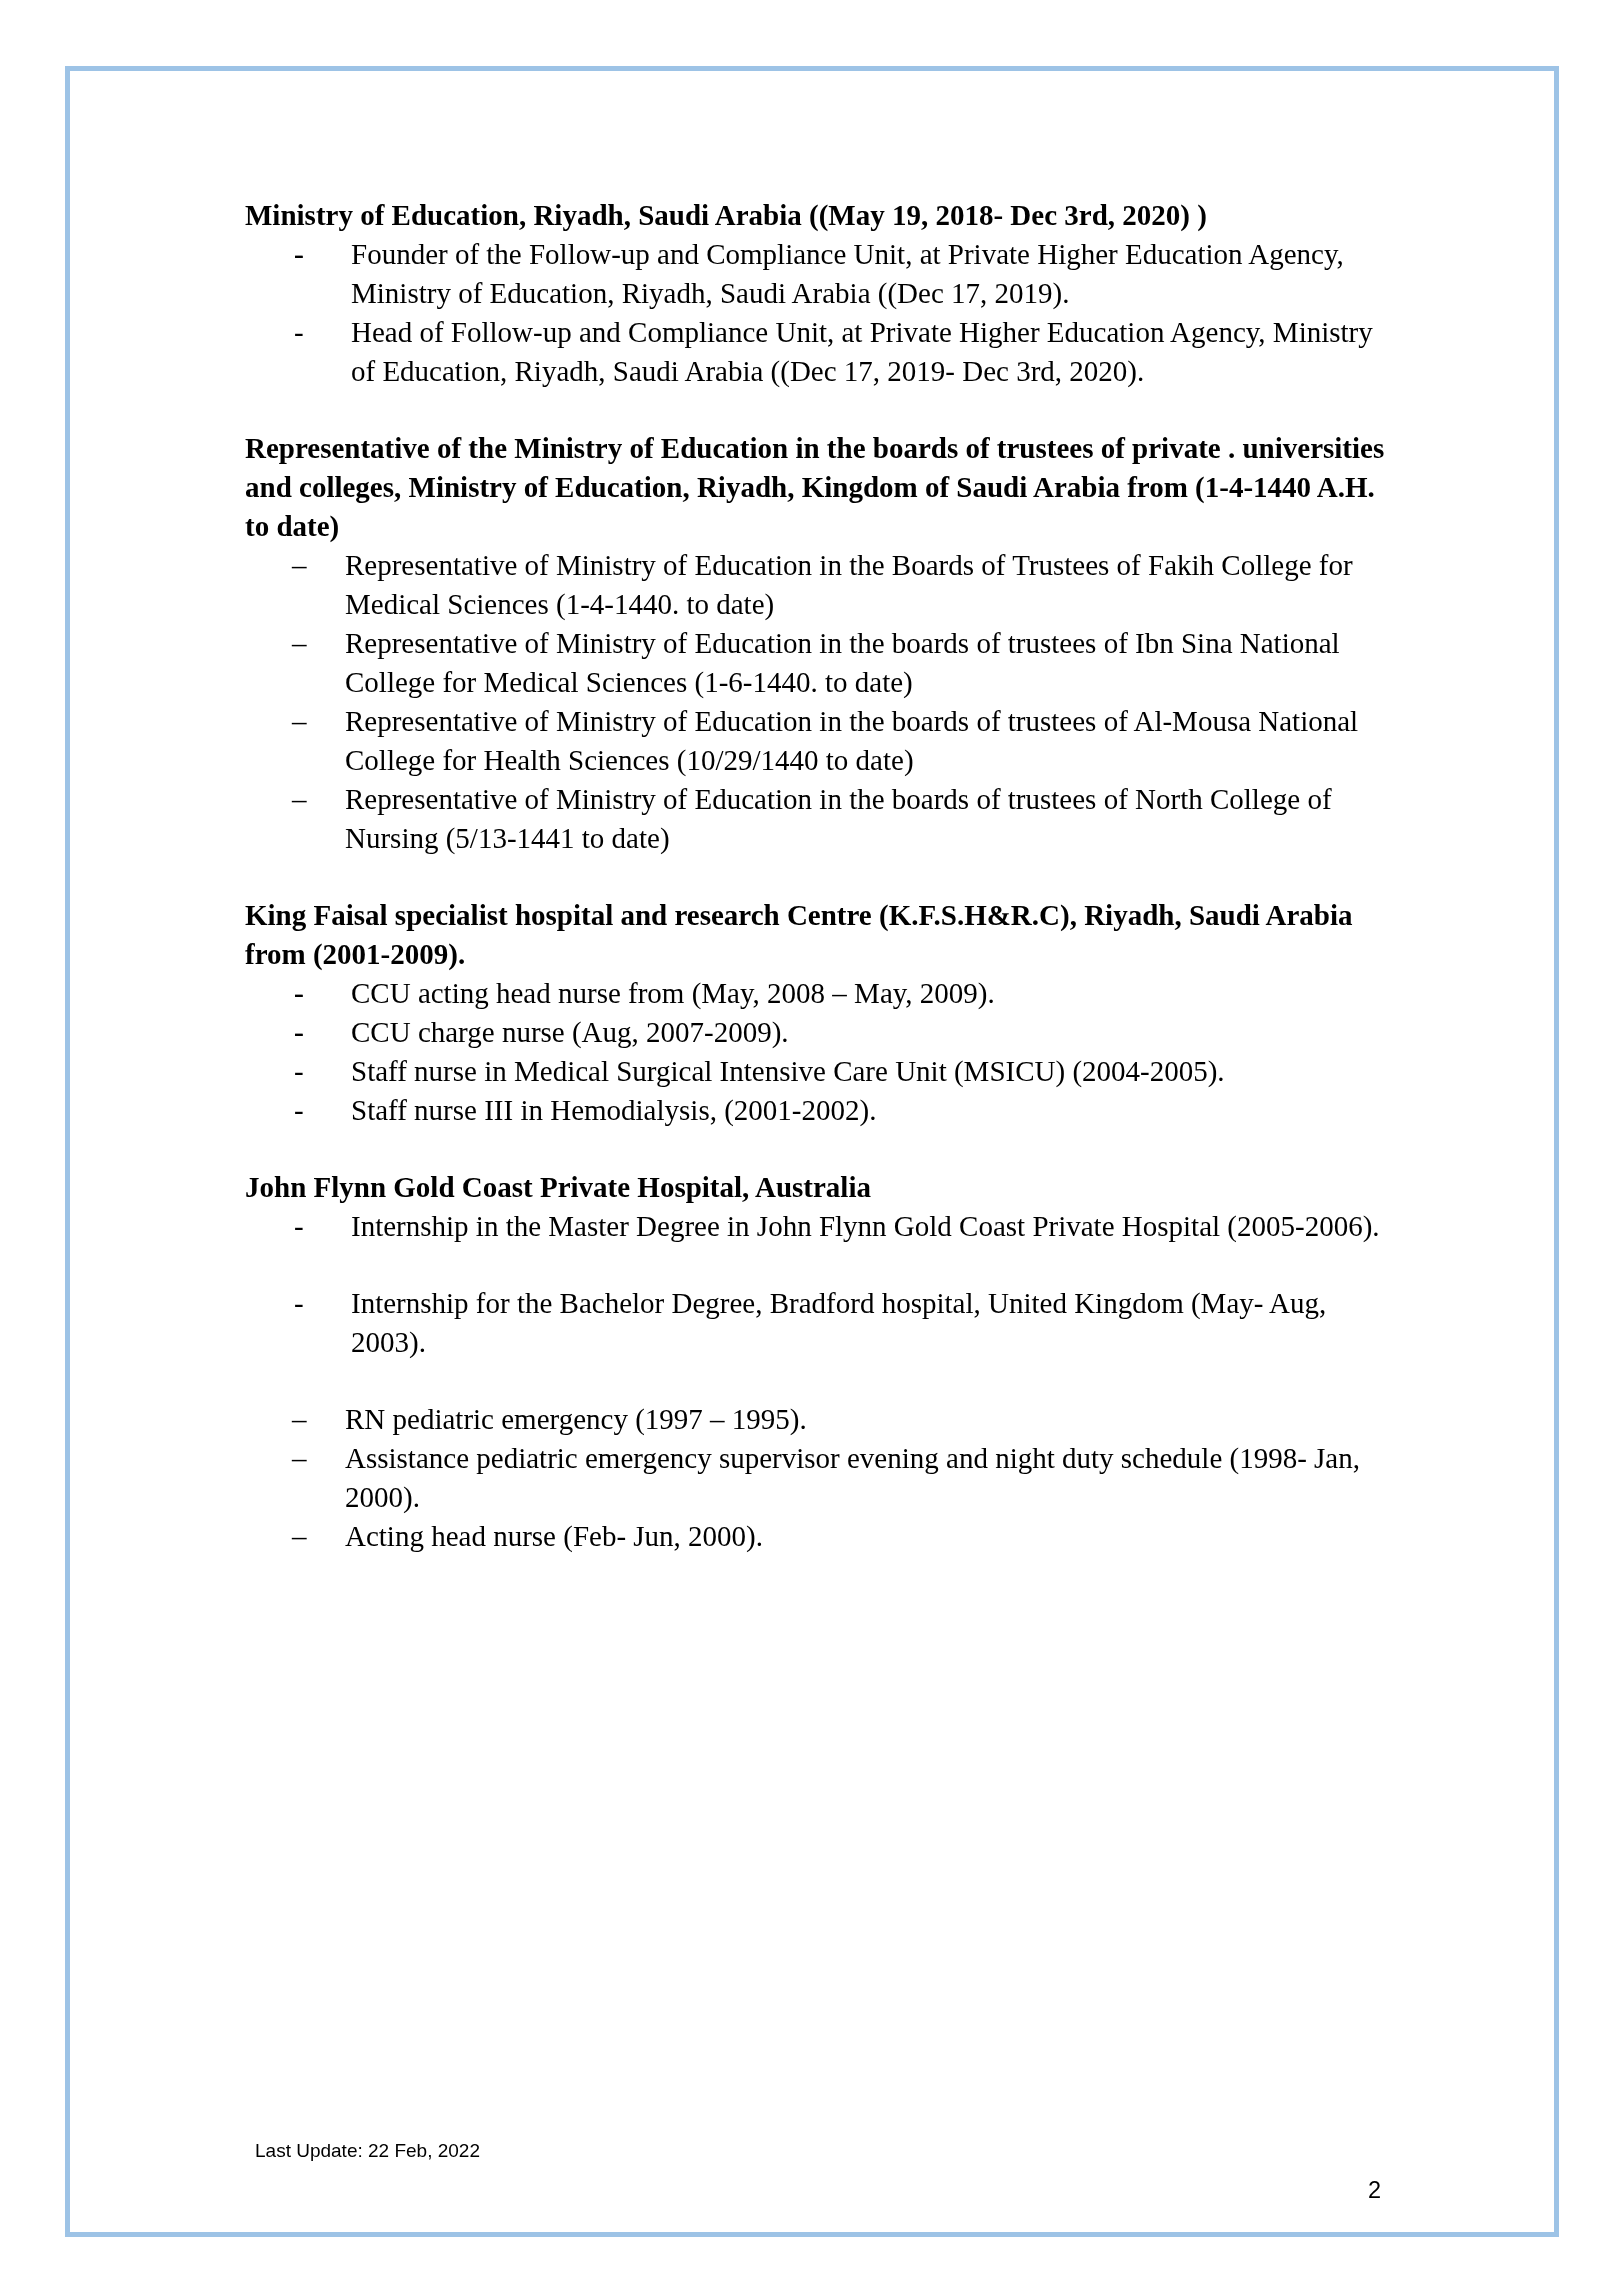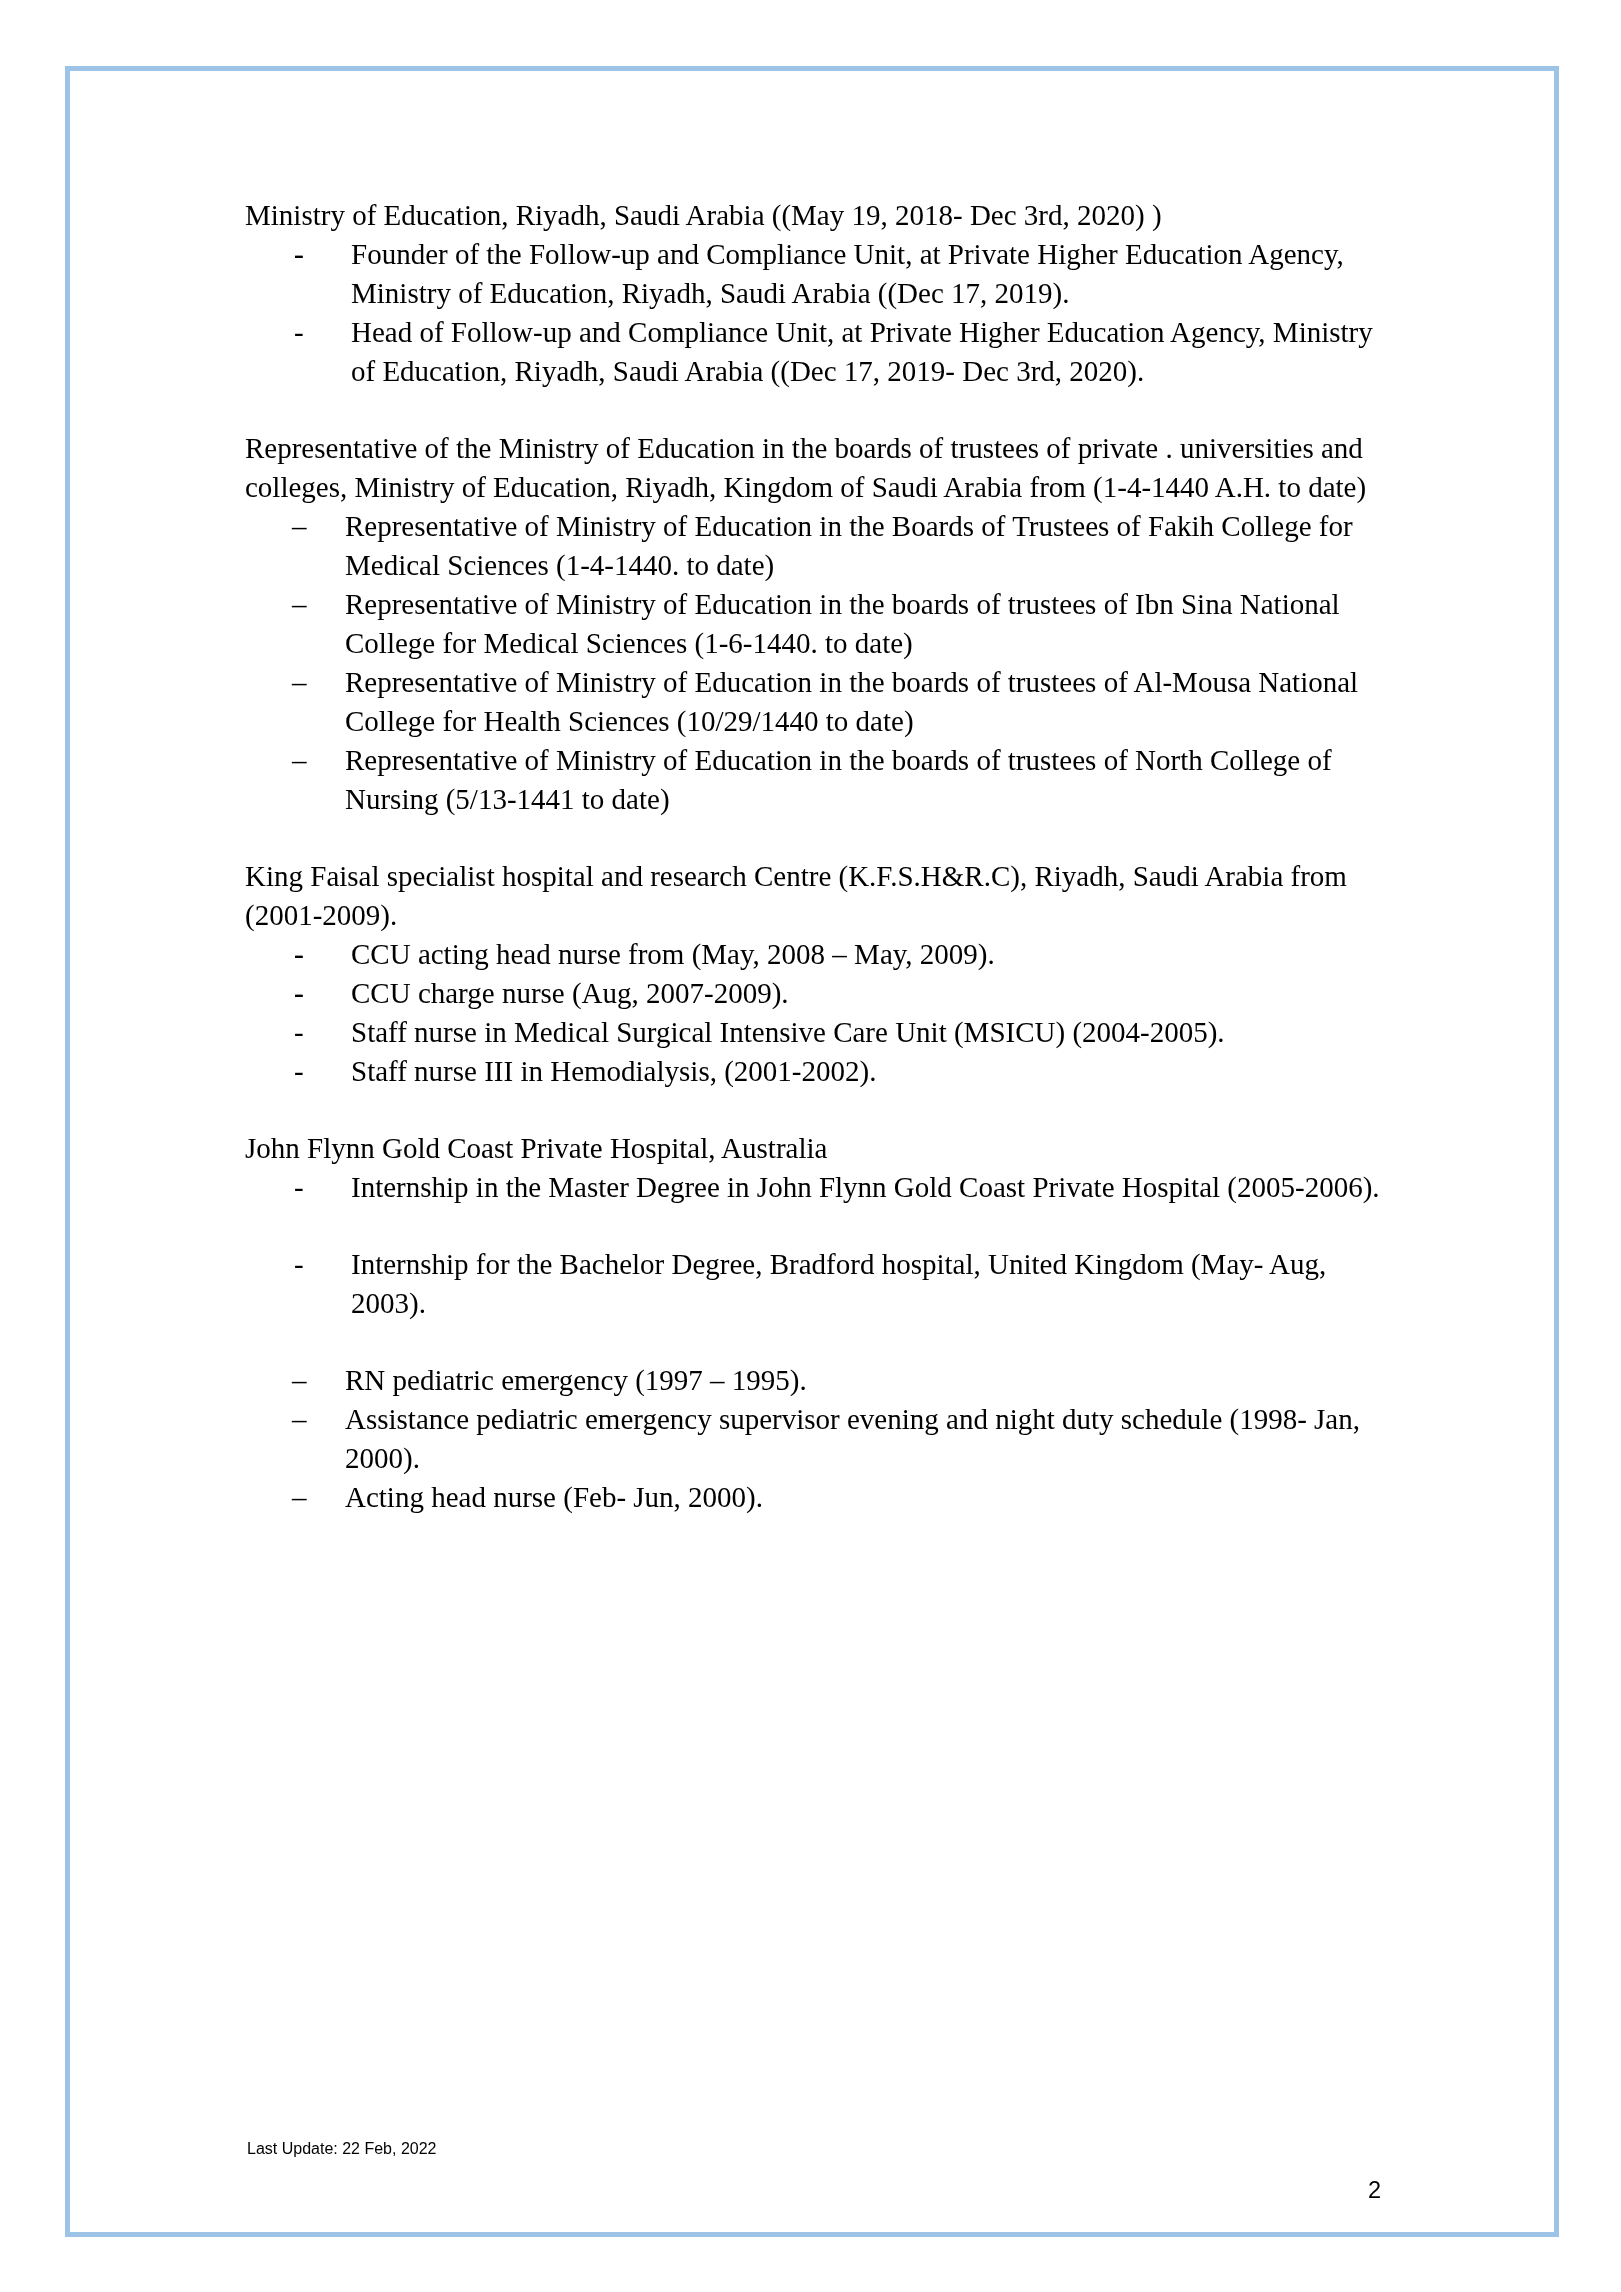--- a/index.html
+++ b/index.html
@@ -7,29 +7,29 @@
   .frame {
     position: absolute; left: 65px; top: 66px; width: 1494px; height: 2171px;
     border: 5.9px solid #9dc3e6; box-sizing: border-box;
   }
   .content {
     position: absolute; left: 245px; top: 196px; width: 1157px;
     font-family: "Liberation Serif", "DejaVu Serif", serif;
     font-size: 29px; line-height: 39px; color: #000;
   }
   .section { margin: 0 0 38px 0; }
-  .heading { font-weight: normal; margin: 0; }
+  .heading { font-weight: bold; margin: 0; }
   ul.items { list-style: none; margin: 0; padding: 0; }
   ul.items li { position: relative; padding-left: 106px; }
   ul.items li .dash { position: absolute; left: 49px; top: 0; }
   ul.items.en li { padding-left: 100px; }
   ul.items.en li .dash { left: 47px; }
   .footer-update {
-    position: absolute; left: 247px; top: 2140px;
-    font-family: "Liberation Sans", "DejaVu Sans", sans-serif; font-size: 16px; color: #000;
+    position: absolute; left: 255px; top: 2140px;
+    font-family: "Liberation Sans", "DejaVu Sans", sans-serif; font-size: 19px; color: #000;
   }
   .page-num {
     position: absolute; left: 1368px; top: 2177px;
     font-family: "Liberation Sans", "DejaVu Sans", sans-serif; font-size: 23.5px; color: #000;
   }
 </style>
 </head>
 <body>
 
 <div class="frame"></div>

